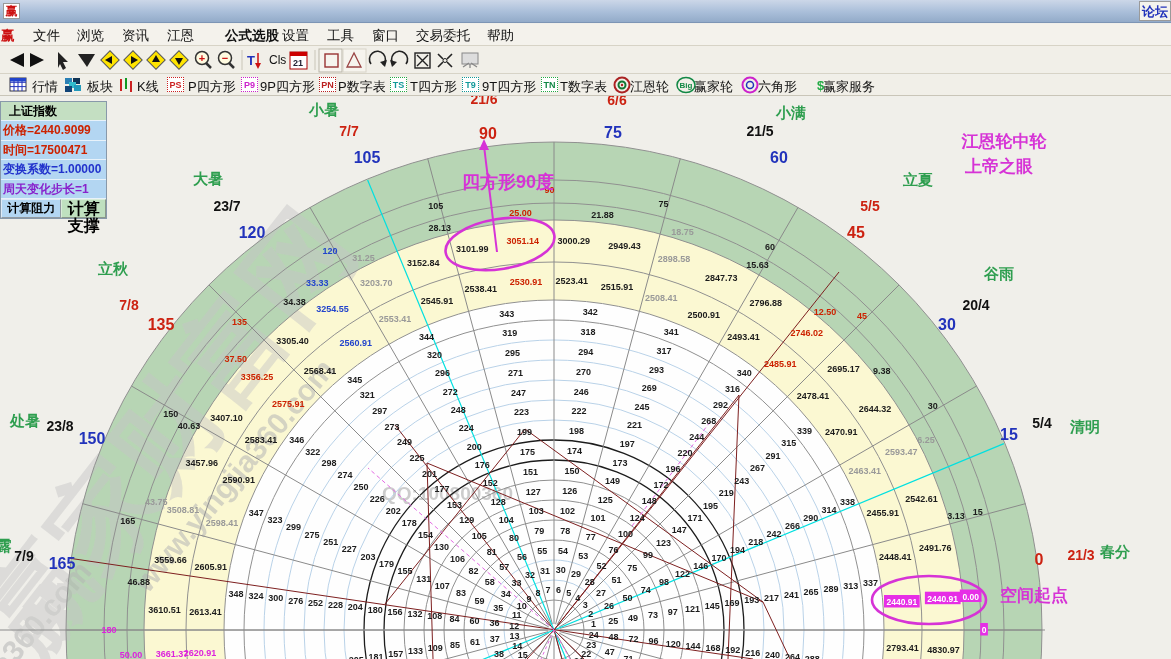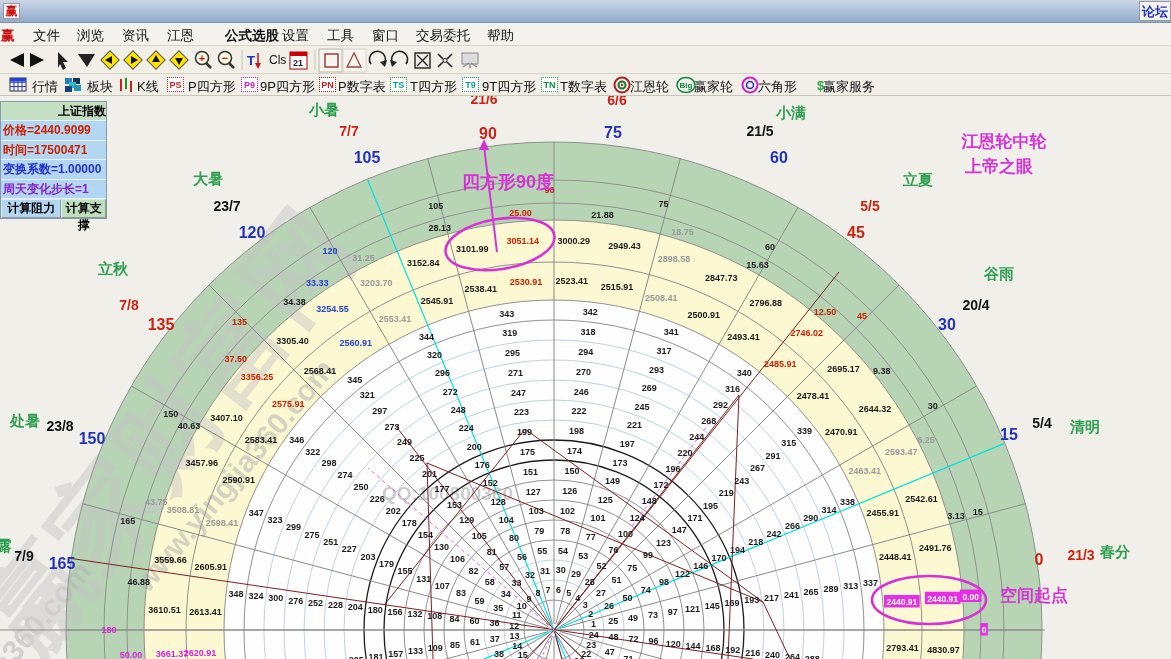--- a/index.html
+++ b/index.html
@@ -550,22 +550,22 @@
       <ellipse cx="929" cy="504" rx="57" ry="24" fill="none" stroke="#d633d6" stroke-width="2.6"></ellipse>
       <line x1="497" y1="156" x2="484" y2="50" stroke="#d633d6" stroke-width="2"></line>
       <path d="M 484 43 l -5 11 l 10 0 z" fill="#d633d6"></path>
       <text x="508.0" y="91.5" font-size="18" font-weight="bold" fill="#d633d6" text-anchor="middle" font-family="Liberation Sans, sans-serif">四方形90度</text>
       <text x="1004.0" y="51.1" font-size="17" font-weight="bold" fill="#d633d6" text-anchor="middle" font-family="Liberation Sans, sans-serif">江恩轮中轮</text>
       <text x="999.0" y="76.1" font-size="17" font-weight="bold" fill="#d633d6" text-anchor="middle" font-family="Liberation Sans, sans-serif">上帝之眼</text>
       <text x="1034.0" y="505.1" font-size="17" font-weight="bold" fill="#d633d6" text-anchor="middle" font-family="Liberation Sans, sans-serif">空间起点</text>
     </svg></div>
 
 <div id="panel">
- <div class="prow" style="background:#c4dfc2;text-align:right;padding-left:0">上证指数</div>
+ <div class="prow" style="background:#c4dfc2;text-align:left;padding-left:8px">上证指数</div>
  <div class="prow" style="color:#cc2200">价格=2440.9099</div>
  <div class="prow" style="color:#cc2200">时间=17500471</div>
  <div class="prow" style="color:#2233cc">变换系数=1.00000</div>
  <div class="prow" style="color:#8822cc">周天变化步长=1</div>
  <div style="height:19.4px;display:flex">
   <div style="width:72px;background:#b3d6f2;border:1px outset #dfeaf5;font-size:12px;font-weight:bold;text-align:center;line-height:17px">计算阻力</div>
-  <div style="width:53px;background:#bfe0bf;border:1px outset #d8ecd8;font-size:12px;font-weight:bold;text-align:center;line-height:17px">计算支撑</div>
+  <div style="width:53px;background:#bfe0bf;border:1px outset #d8ecd8;font-size:16px;font-weight:bold;text-align:center;line-height:17px">计算支撑</div>
  </div>
 </div>
 
 </body></html>

